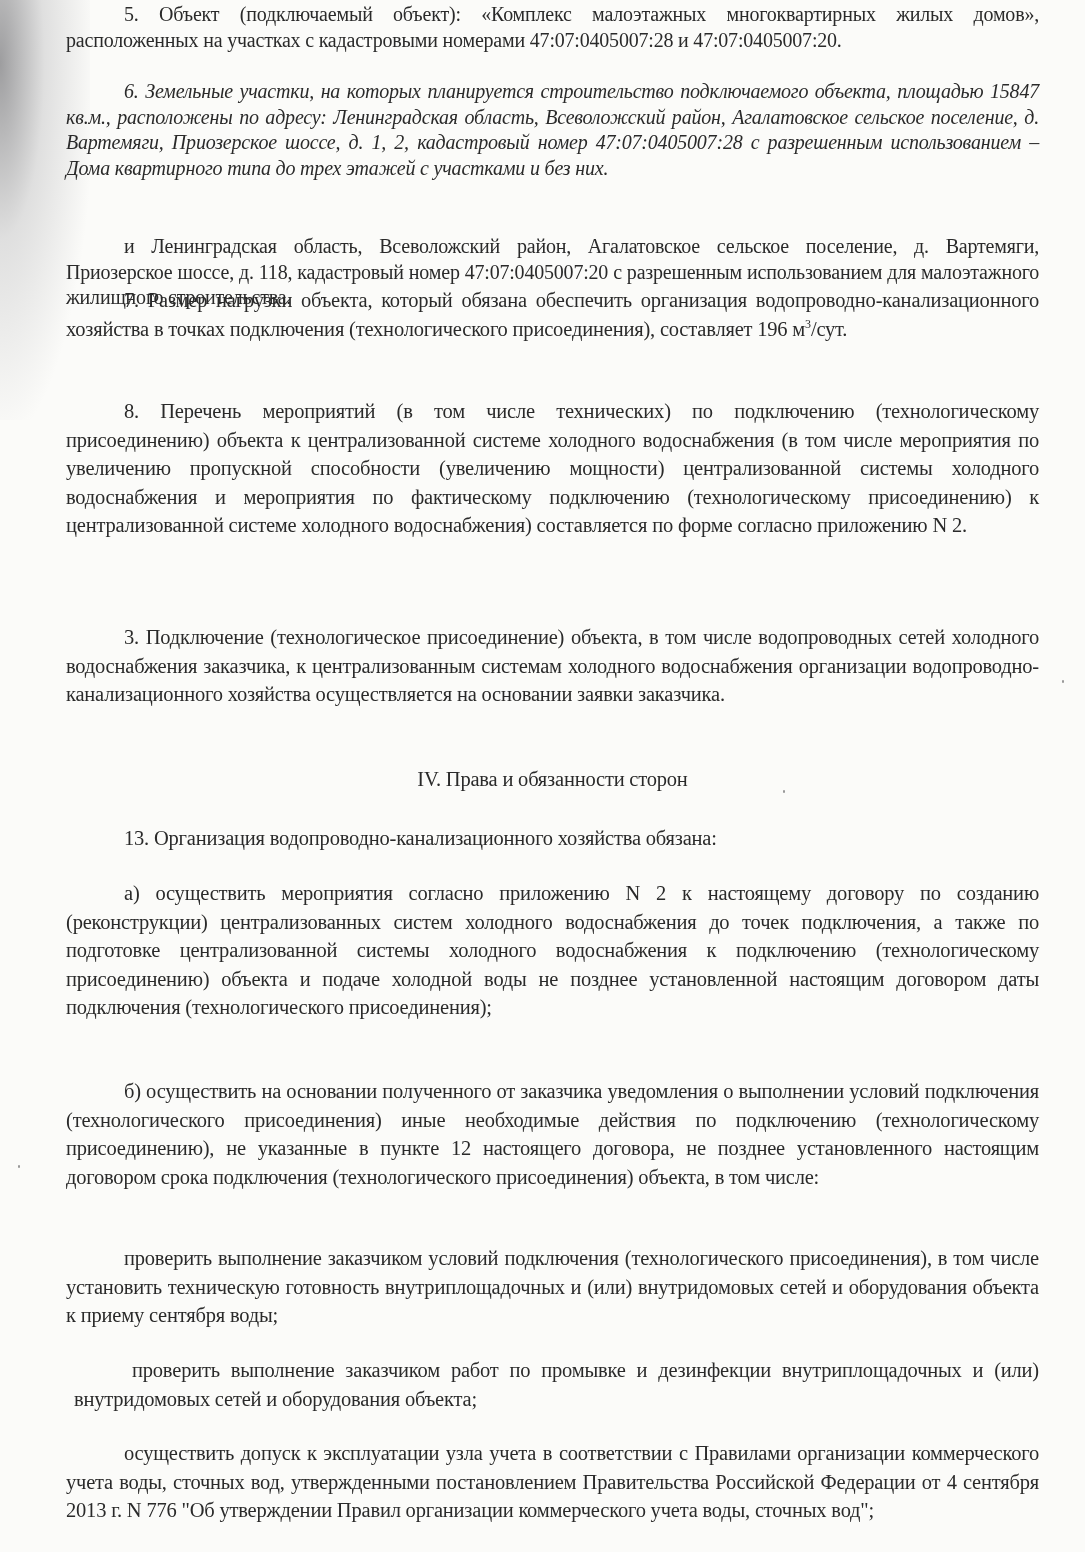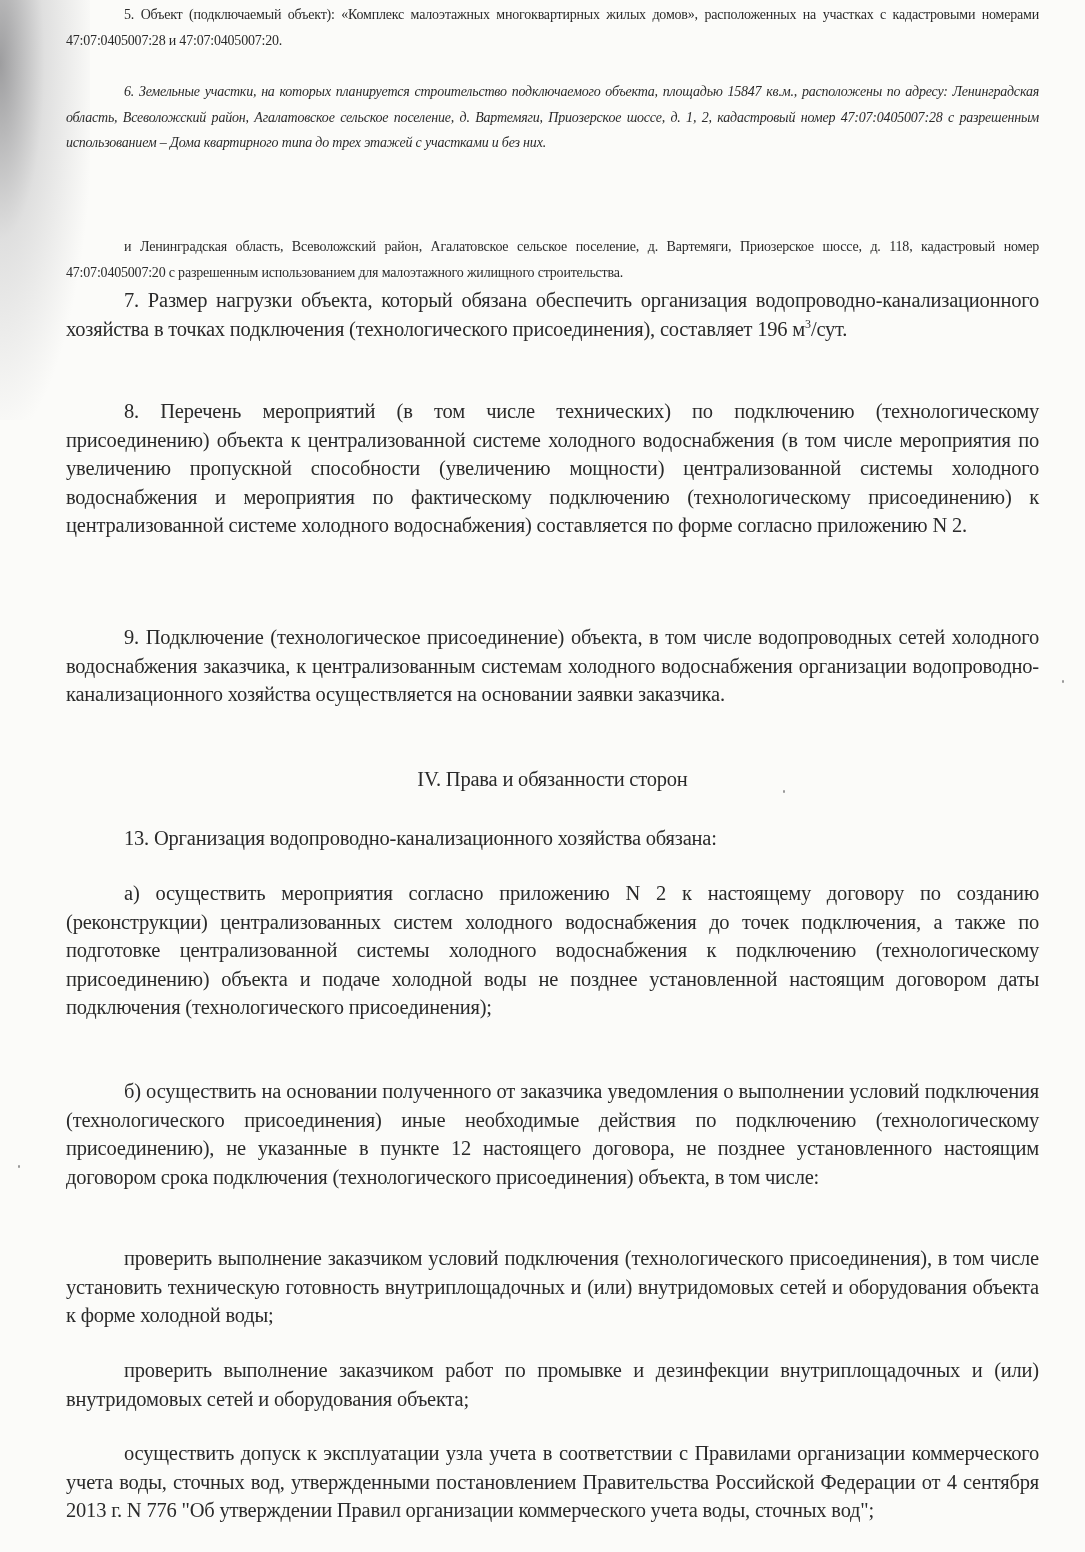--- a/index.html
+++ b/index.html
@@ -30,61 +30,61 @@
     font-size: 20.5px;
     letter-spacing: -0.2px;
   }
   .p {
     text-align: justify;
     text-align-last: left;
     line-height: 28.5px;
     margin: 0;
   }
   .indent { text-indent: 58px; }
-  .tight { line-height: 25.5px; font-size: 14px; }
+  .tight { line-height: 25.5px; font-size: 20px; }
   .center { text-align: left; text-align-last: center; }
   sup { font-size: 12px; line-height: 0; vertical-align: 8px; }
 
   #p5  { position: absolute; top: 2px; }
   #p6  { position: absolute; top: 79px; font-style: italic; }
   #p6b { position: absolute; top: 206px; margin-top: 28px; }
   #p7  { position: absolute; top: 286px; }
   #p8  { position: absolute; top: 397px; }
   #p9  { position: absolute; top: 623px; }
   #h4  { position: absolute; top: 765px; width: 973px; }
   #p10 { position: absolute; top: 824px; }
   #pa  { position: absolute; top: 879px; }
   #pb  { position: absolute; top: 1077px; }
   #pc1 { position: absolute; top: 1244px; }
-  #pc2 { position: absolute; top: 1356px; }
+  #pc2 { position: absolute; top: 1356px; margin-left: 8px; }
   #pc3 { position: absolute; top: 1439px; }
   .speck {
     position: absolute; width: 2px; height: 3px; background: #999; border-radius: 1px;
   }
 </style>
 </head>
 <body>
 
 <div class="scan-shadow"></div>
 
 <div class="page">
   <p id="p5" class="p indent tight">5. Объект (подключаемый объект): «Комплекс малоэтажных многоквартирных жилых домов», расположенных на участках с кадастровыми номерами 47:07:0405007:28 и 47:07:0405007:20.</p>
   <p id="p6" class="p indent tight">6. Земельные участки, на которых планируется строительство подключаемого объекта, площадью 15847 кв.м., расположены по адресу: Ленинградская область, Всеволожский район, Агалатовское сельское поселение, д. Вартемяги, Приозерское шоссе, д. 1, 2, кадастровый номер 47:07:0405007:28 с разрешенным использованием – Дома квартирного типа до трех этажей с участками и без них.</p>
   <p id="p6b" class="p indent tight">и Ленинградская область, Всеволожский район, Агалатовское сельское поселение, д. Вартемяги, Приозерское шоссе, д. 118, кадастровый номер 47:07:0405007:20 с разрешенным использованием для малоэтажного жилищного строительства.</p>
 
   <p id="p7" class="p indent"><span>7. Размер нагрузки объекта, который обязана обеспечить организация водопроводно-канализационного хозяйства в точках подключения (технологического присоединения), составляет 196 м</span><sup>3</sup><span>/сут.</span></p>
 
   <p id="p8" class="p indent">8. Перечень мероприятий (в том числе технических) по подключению (технологическому присоединению) объекта к централизованной системе холодного водоснабжения (в том числе мероприятия по увеличению пропускной способности (увеличению мощности) централизованной системы холодного водоснабжения и мероприятия по фактическому подключению (технологическому присоединению) к централизованной системе холодного водоснабжения) составляется по форме согласно приложению N 2.</p>
-  <p id="p9" class="p indent">9. Подключение (технологическое присоединение) объекта, в том числе водопроводных сетей холодного водоснабжения заказчика, к централизованным системам холодного водоснабжения организации водопроводно-канализационного хозяйства осуществляется на основании заявки заказчика.</p>
+  <p id="p9" class="p indent">3. Подключение (технологическое присоединение) объекта, в том числе водопроводных сетей холодного водоснабжения заказчика, к централизованным системам холодного водоснабжения организации водопроводно-канализационного хозяйства осуществляется на основании заявки заказчика.</p>
 
   <p id="h4" class="p center">IV. Права и обязанности сторон</p>
 
   <p id="p10" class="p indent">13. Организация водопроводно-канализационного хозяйства обязана:</p>
   <p id="pa" class="p indent">а) осуществить мероприятия согласно приложению N 2 к настоящему договору по созданию (реконструкции) централизованных систем холодного водоснабжения до точек подключения, а также по подготовке централизованной системы холодного водоснабжения к подключению (технологическому присоединению) объекта и подаче холодной воды не позднее установленной настоящим договором даты подключения (технологического присоединения);</p>
   <p id="pb" class="p indent">б) осуществить на основании полученного от заказчика уведомления о выполнении условий подключения (технологического присоединения) иные необходимые действия по подключению (технологическому присоединению), не указанные в пункте 12 настоящего договора, не позднее установленного настоящим договором срока подключения (технологического присоединения) объекта, в том числе:</p>
-  <p id="pc1" class="p indent">проверить выполнение заказчиком условий подключения (технологического присоединения), в том числе установить техническую готовность внутриплощадочных и (или) внутридомовых сетей и оборудования объекта к форме холодной воды;</p>
+  <p id="pc1" class="p indent">проверить выполнение заказчиком условий подключения (технологического присоединения), в том числе установить техническую готовность внутриплощадочных и (или) внутридомовых сетей и оборудования объекта к приему сентября воды;</p>
   <p id="pc2" class="p indent">проверить выполнение заказчиком работ по промывке и дезинфекции внутриплощадочных и (или) внутридомовых сетей и оборудования объекта;</p>
   <p id="pc3" class="p indent">осуществить допуск к эксплуатации узла учета в соответствии с Правилами организации коммерческого учета воды, сточных вод, утвержденными постановлением Правительства Российской Федерации от 4 сентября 2013 г. N 776 "Об утверждении Правил организации коммерческого учета воды, сточных вод";</p>
 </div>
 
 <div class="speck" style="left:1062px;top:680px;"></div>
 <div class="speck" style="left:18px;top:1165px;"></div>
 <div class="speck" style="left:783px;top:790px;"></div>
 
 </body></html>

